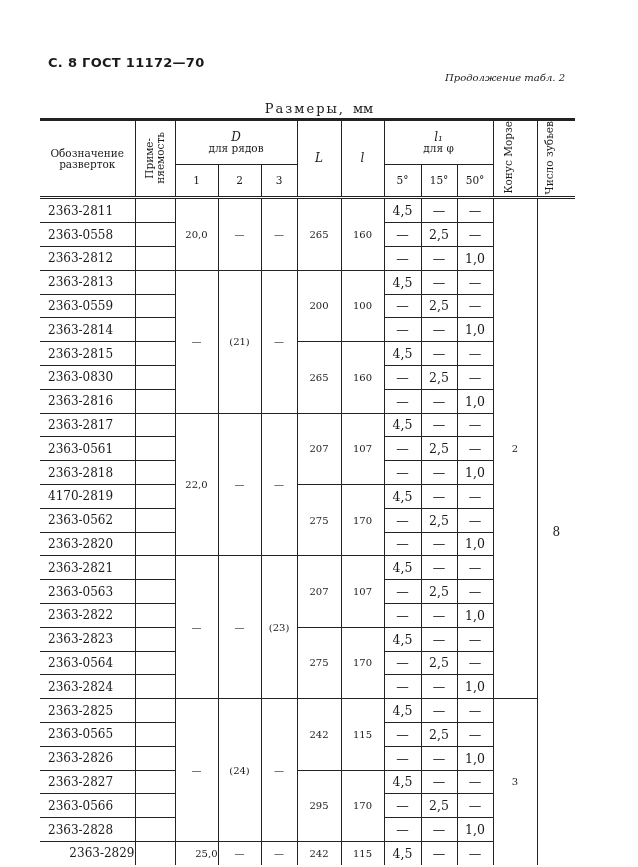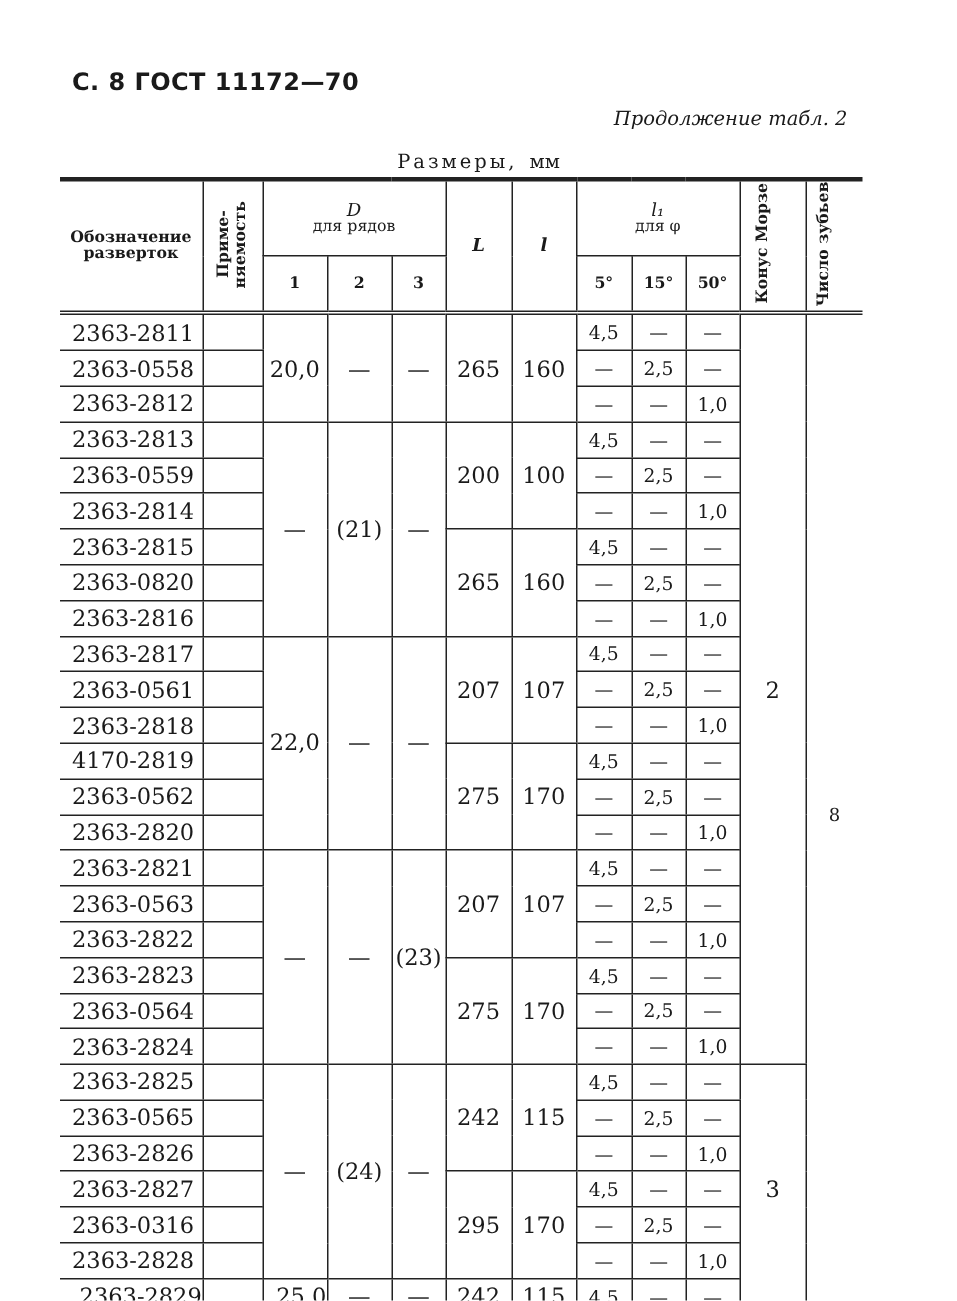--- a/index.html
+++ b/index.html
@@ -1,37 +1,37 @@
 <!DOCTYPE html>
 <html><head>
 <meta charset="utf-8">
 <style>
   html, body { margin:0; padding:0; background:#fff; }
   body { width:638px; height:867px; position:relative; overflow:hidden;
          font-family:"DejaVu Serif", serif; color:#1a1a1a; }
-  .hdr { position:absolute; left:48px; top:45px; font-family:"DejaVu Sans", sans-serif;
-         font-weight:bold; font-size:16px; letter-spacing:0.3px; }
-  .cont { position:absolute; right:73px; top:72px; font-style:italic; font-size:13px; }
+  .hdr { position:absolute; left:48px; top:55px; font-family:"DejaVu Sans", sans-serif;
+         font-weight:bold; font-size:13px; letter-spacing:0.3px; }
+  .cont { position:absolute; right:73px; top:72px; font-style:italic; font-size:10px; }
   .caption { position:absolute; left:0; width:638px; top:101px; text-align:center;
              font-size:13px; letter-spacing:2px; }
   .caption .mm { letter-spacing:0; margin-left:8px; }
   table { position:absolute; left:40px; top:118px; border-collapse:collapse;
           width:535px; table-layout:fixed; font-size:12px; }
   td, th { padding:0; text-align:center; vertical-align:middle; font-weight:normal; }
   thead th { border-left:1.5px solid #222; font-size:10.5px; line-height:11px; }
   thead tr:first-child th { border-top:3px solid #222; }
-  thead tr:last-child th, thead th.full { border-bottom:3px double #222;font-weight:bold; }
+  thead tr:last-child th, thead th.full { border-bottom:3px double #222; }
   th.first { border-left:none; }
   .vert { writing-mode:vertical-rl; transform:rotate(180deg); font-size:10.5px; line-height:11px; display:inline-block; }
   .it { font-style:italic; font-size:12px; }
   tbody td { height:22.8px; border-left:1.5px solid #222; }
-  tbody td.code { border-left:none; text-align:left; padding-left:8px; border-bottom:1.5px solid #222; font-size:15px; }
+  tbody td.code { border-left:none; text-align:left; padding-left:8px; border-bottom:1.5px solid #222; font-size:12px; }
   tbody td.prim { border-bottom:1.5px solid #222; }
   tbody td.lv { border-bottom:1.5px solid #222; font-size:12.5px; }
-  td.grp { border-bottom:1.5px solid #222; font-size:15px; }
+  td.grp { border-bottom:1.5px solid #222; font-size:10px; }
   td.nob { border-bottom:none; }
 </style>
 </head>
 <body>
 
 <div class="hdr">С. 8 ГОСТ 11172—70</div>
 <div class="cont">Продолжение табл. 2</div>
 <div class="caption">
   <span>Размеры,</span><span class="mm">мм</span>
 </div>
@@ -136,21 +136,21 @@
       <tr>
         <td class="code">2363-2815</td>
         <td class="prim"></td>
         <td class="grp" rowspan="3">265</td>
         <td class="grp" rowspan="3">160</td>
         <td class="lv">4,5</td>
         <td class="lv">—</td>
         <td class="lv">—</td>
       </tr>
       <tr>
-        <td class="code">2363-0820</td>
+        <td class="code">2363-0830</td>
         <td class="prim"></td>
         <td class="lv">—</td>
         <td class="lv">2,5</td>
         <td class="lv">—</td>
       </tr>
       <tr>
         <td class="code">2363-2816</td>
         <td class="prim"></td>
         <td class="lv">—</td>
         <td class="lv">—</td>
@@ -284,21 +284,21 @@
       <tr>
         <td class="code">2363-2827</td>
         <td class="prim"></td>
         <td class="grp" rowspan="3">295</td>
         <td class="grp" rowspan="3">170</td>
         <td class="lv">4,5</td>
         <td class="lv">—</td>
         <td class="lv">—</td>
       </tr>
       <tr>
-        <td class="code">2363-0316</td>
+        <td class="code">2363-0566</td>
         <td class="prim"></td>
         <td class="lv">—</td>
         <td class="lv">2,5</td>
         <td class="lv">—</td>
       </tr>
       <tr>
         <td class="code">2363-2828</td>
         <td class="prim"></td>
         <td class="lv">—</td>
         <td class="lv">—</td>

